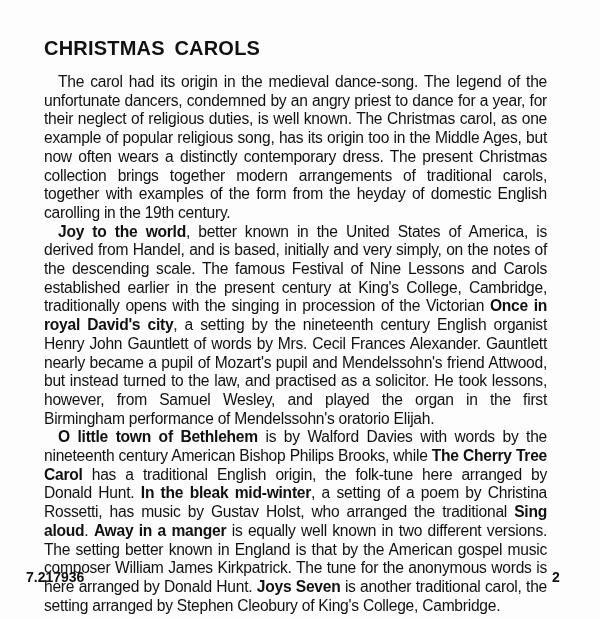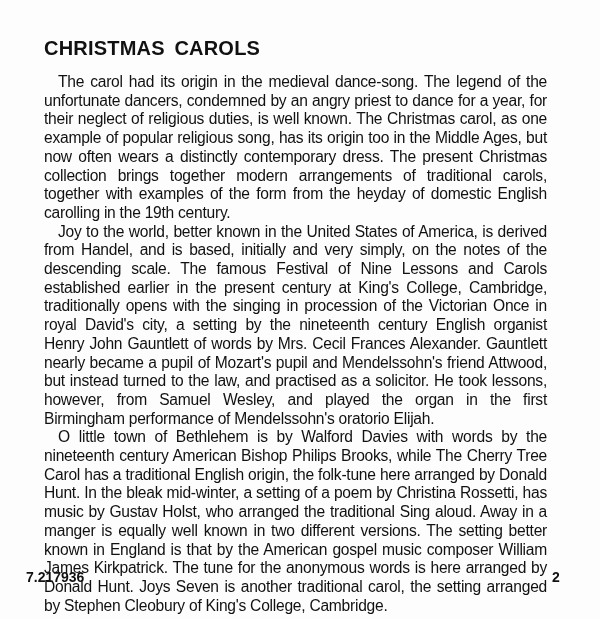--- a/index.html
+++ b/index.html
@@ -16,21 +16,21 @@
       word-spacing: 4px;
       margin: 0;
     }
     .body-text {
       position: absolute; left: 44px; top: 73px; width: 503px;
       font-size: 15.6px; line-height: 18.7px;
       text-align: justify;
       letter-spacing: -0.25px;
     }
     .body-text p { margin: 0; text-indent: 14px; }
-    .body-text b { font-weight: normal; }
+    .body-text b { font-weight: bold; }
     .footer-catalog {
       position: absolute; left: 26px; top: 569px;
       font-size: 14px; font-weight: bold;
     }
     .footer-page {
       position: absolute; left: 552px; top: 569px;
       font-size: 14px; font-weight: bold;
     }
   </style>
 </head>

